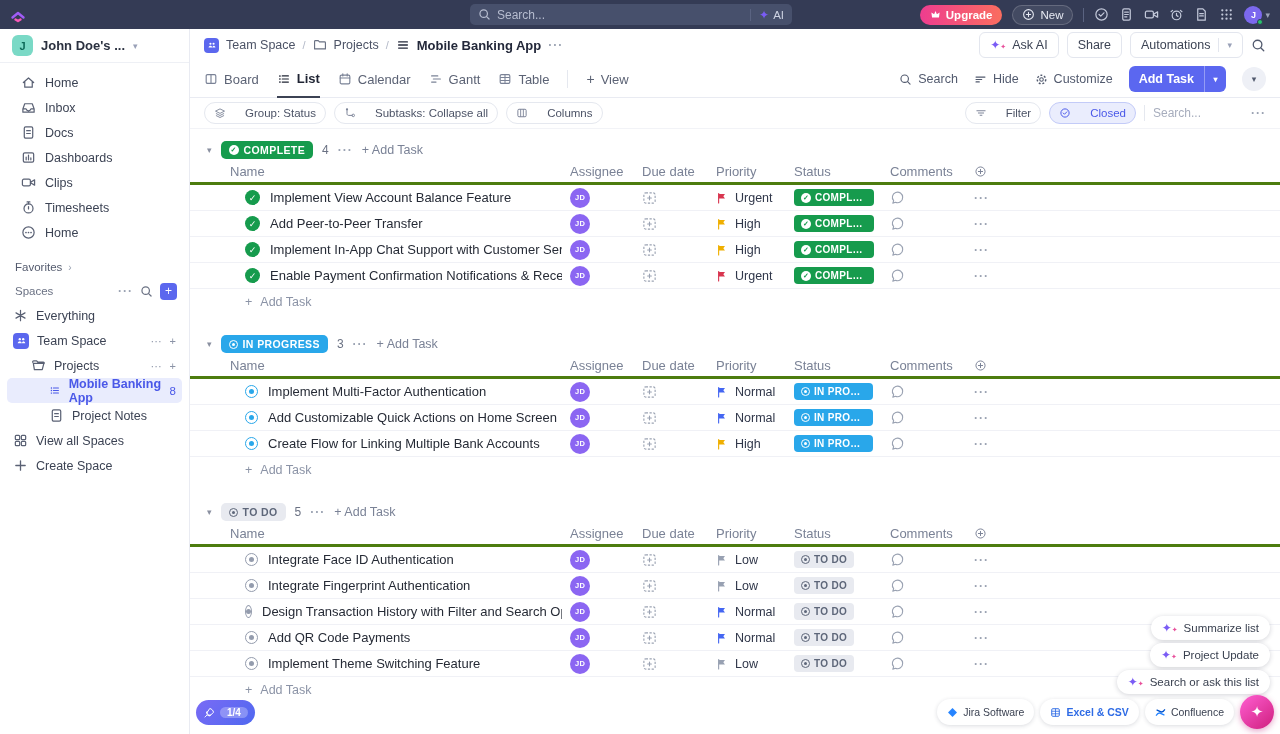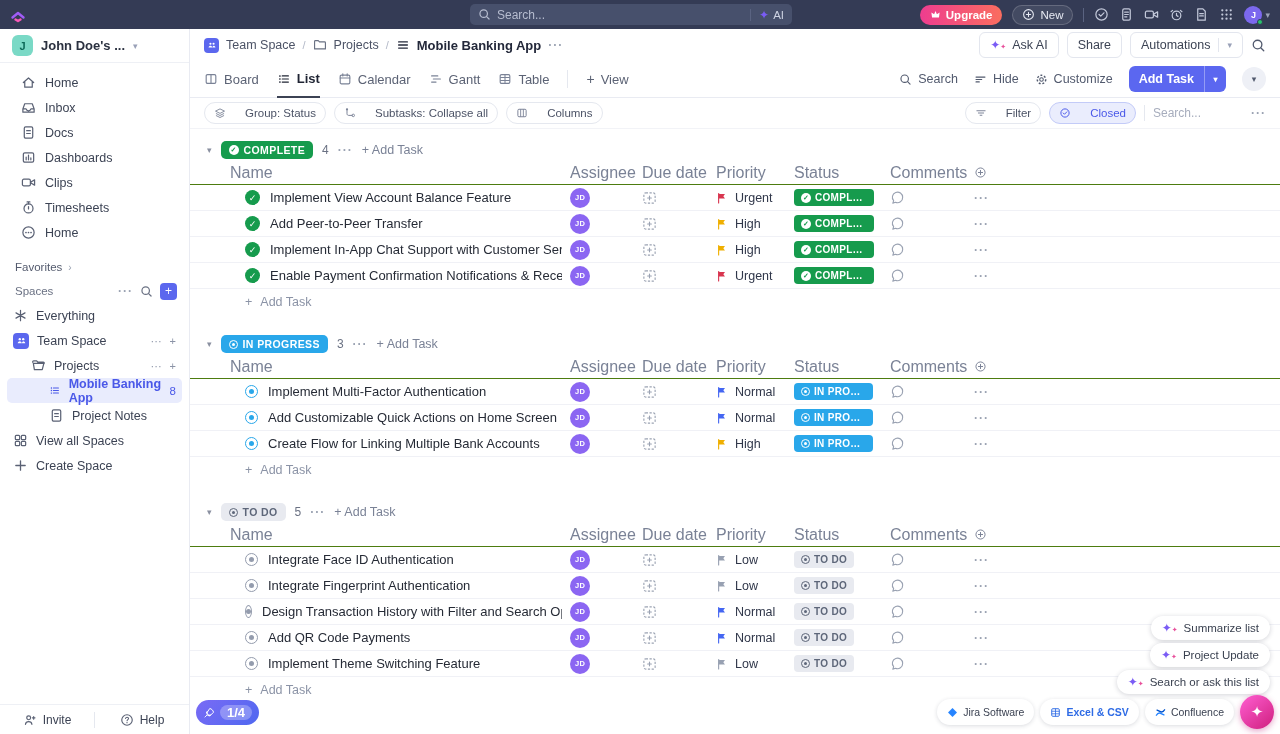--- a/index.html
+++ b/index.html
@@ -79,21 +79,21 @@
   
   .content{flex:1;overflow:hidden;position:relative}
   .group{margin-top:18px}
   .group:first-child{margin-top:10px}
   .group-h{height:22px;display:flex;align-items:center;gap:9px;padding-left:17px}
   .caret{color:#8a90a0;font-size:9px}
   .gbadge{display:inline-flex;align-items:center;gap:5px;padding:3px 8px;border-radius:5px;font-size:10.5px;font-weight:bold;letter-spacing:.4px}
   .gcount{color:#6a7183;font-size:12px}
   .gadd{color:#7a8296;font-size:12.5px}
   .grid{display:grid;grid-template-columns:372px 72px 74px 78px 96px 84px 40px 1fr;align-items:center}
-  .colh{height:24px;border-bottom:1px solid #4d7c0f;color:#7a8296;font-size:16px}
+  .colh{height:24px;border-bottom:3px solid #4d7c0f;color:#7a8296;font-size:13px}
   .colh>div{padding-left:8px}
   .colh .c-name{padding-left:40px}
   .trow{height:26px;border-bottom:1px solid #f0f1f6}
   .trow .name{padding-left:55px;display:flex;align-items:center;gap:10px;color:#262b36;font-size:13px;white-space:nowrap;overflow:hidden}
   .cell{padding-left:8px;display:flex;align-items:center}
   .addrow{height:26px;display:flex;align-items:center;gap:8px;padding-left:55px;color:#8b93a6;font-size:12.5px}
   .avatar{width:20px;height:20px;border-radius:50%;background:#8b66f2;color:#fff;font-size:7.5px;font-weight:bold;display:flex;align-items:center;justify-content:center;letter-spacing:.3px}
   .st-ic{width:15px;height:15px;border-radius:50%;display:flex;align-items:center;justify-content:center;flex:0 0 auto}
   .st-ic.complete{background:#169b4d;color:#fff;font-size:9px}
   .ring{width:13px;height:13px;border-radius:50%;border:1.5px solid;display:flex;align-items:center;justify-content:center}
@@ -101,21 +101,21 @@
   .spill{display:inline-flex;align-items:center;gap:4px;padding:3px 7px;border-radius:4px;font-size:10px;font-weight:bold;letter-spacing:.3px}
   .spill .txt{max-width:52px;overflow:hidden;text-overflow:ellipsis;white-space:nowrap}
   .wring{width:9px;height:9px;border-radius:50%;border:1.3px solid currentColor;display:flex;align-items:center;justify-content:center}
   .wring i{width:3px;height:3px;border-radius:50%;background:currentColor}
   .wcheck{width:10px;height:10px;border-radius:50%;background:#fff;color:#169b4d;font-size:7px;font-weight:bold;display:flex;align-items:center;justify-content:center}
   .flag{font-size:12px;line-height:1}
   .prio{display:flex;align-items:center;gap:7px;color:#30374a;font-size:12.5px}
   
   .float-pill{position:absolute;right:10px;height:24px;background:#fff;border-radius:13px;box-shadow:0 1px 5px rgba(30,35,60,.2);display:flex;align-items:center;gap:6px;padding:0 11px;font-size:11.5px;color:#3a4150}
   .bbar-left{position:absolute;left:6px;bottom:9px;height:25px;border-radius:13px;background:linear-gradient(135deg,#7a6bf5,#4f68f0);display:flex;align-items:center;gap:5px;padding:0 7px;color:#fff}
-  .bbar-left .chip{background:rgba(255,255,255,.28);border-radius:9px;font-size:13px;padding:0 7px;font-weight:bold}
+  .bbar-left .chip{background:rgba(255,255,255,.28);border-radius:9px;font-size:10px;padding:0 7px;font-weight:bold}
   .int-pills{position:absolute;right:46px;bottom:9px;display:flex;gap:6px}
   .int-pill{height:26px;border-radius:14px;background:#fff;box-shadow:0 1px 4px rgba(30,35,60,.16);display:flex;align-items:center;gap:5px;padding:0 10px;font-size:10.5px;color:#3b4252}
   .int-pill.blue{color:#2e6be5;font-weight:bold}
   .ai-fab{position:absolute;right:6px;bottom:5px;width:34px;height:34px;border-radius:50%;background:linear-gradient(140deg,#ff5fd2,#cf1f7e);display:flex;align-items:center;justify-content:center;color:#fff;font-size:15px;box-shadow:0 2px 6px rgba(190,30,120,.4)}
   .sparkle{color:#7a5cf5;font-size:12px;line-height:1}
   .sparkle.pink{color:#e8509b}
 </style>
 </head>
 <body>
 
@@ -330,38 +330,20 @@
           </g>
         </svg>
       <span>View all Spaces</span>
       </div>
     <div class="sp-it">
       <svg width="15" height="15" viewBox="0 0 16 16" style="color:#5a6174">
           <path d="M8 3v10M3 8h10" stroke="currentColor" stroke-width="1.4" stroke-linecap="round"></path>
         </svg>
       <span>Create Space</span>
       </div>
-    <div class="side-foot">
-      <div class="half">
-        <svg width="14" height="14" viewBox="0 0 16 16" style="color:#5a6174">
-            <circle cx="6.5" cy="5.5" r="2.2" fill="none" stroke="currentColor" stroke-width="1.3"></circle>
-            <path d="M2.8 13c.3-2.2 2.2-3.2 3.7-3.2S9.9 10.8 10.2 13M12.2 4v3M10.7 5.5h3" fill="none" stroke="currentColor" stroke-width="1.3" stroke-linecap="round"></path>
-          </svg>
-        <span>Invite</span>
-        </div>
-      <div class="vdiv"></div>
-      <div class="half">
-        <svg width="14" height="14" viewBox="0 0 16 16" style="color:#5a6174">
-            <circle cx="8" cy="8" r="6" fill="none" stroke="currentColor" stroke-width="1.3"></circle>
-            <path d="M6.3 6.3c.2-1 1-1.5 1.8-1.5.9 0 1.7.6 1.7 1.5 0 1.2-1.7 1.3-1.7 2.5" fill="none" stroke="currentColor" stroke-width="1.2" stroke-linecap="round"></path>
-            <circle cx="8" cy="11" r=".8" fill="currentColor"></circle>
-          </svg>
-        <span>Help</span>
-        </div>
-    </div>
   </div>
 
   <div class="main">
     <div class="crumbs">
       <span class="sq-ic" style="width:15px;height:15px">
           <svg width="10" height="10" viewBox="0 0 16 16">
             <g fill="#fff">
               <circle cx="5.5" cy="6" r="1.7"></circle>
               <circle cx="10.5" cy="6" r="1.7"></circle>
               <path d="M2.5 12c0-2 2-3 3-3s3 1 3 3zM8.6 12c.2-1.6 1.3-2.6 1.9-2.9 1 0 3 1 3 2.9z"></path>

